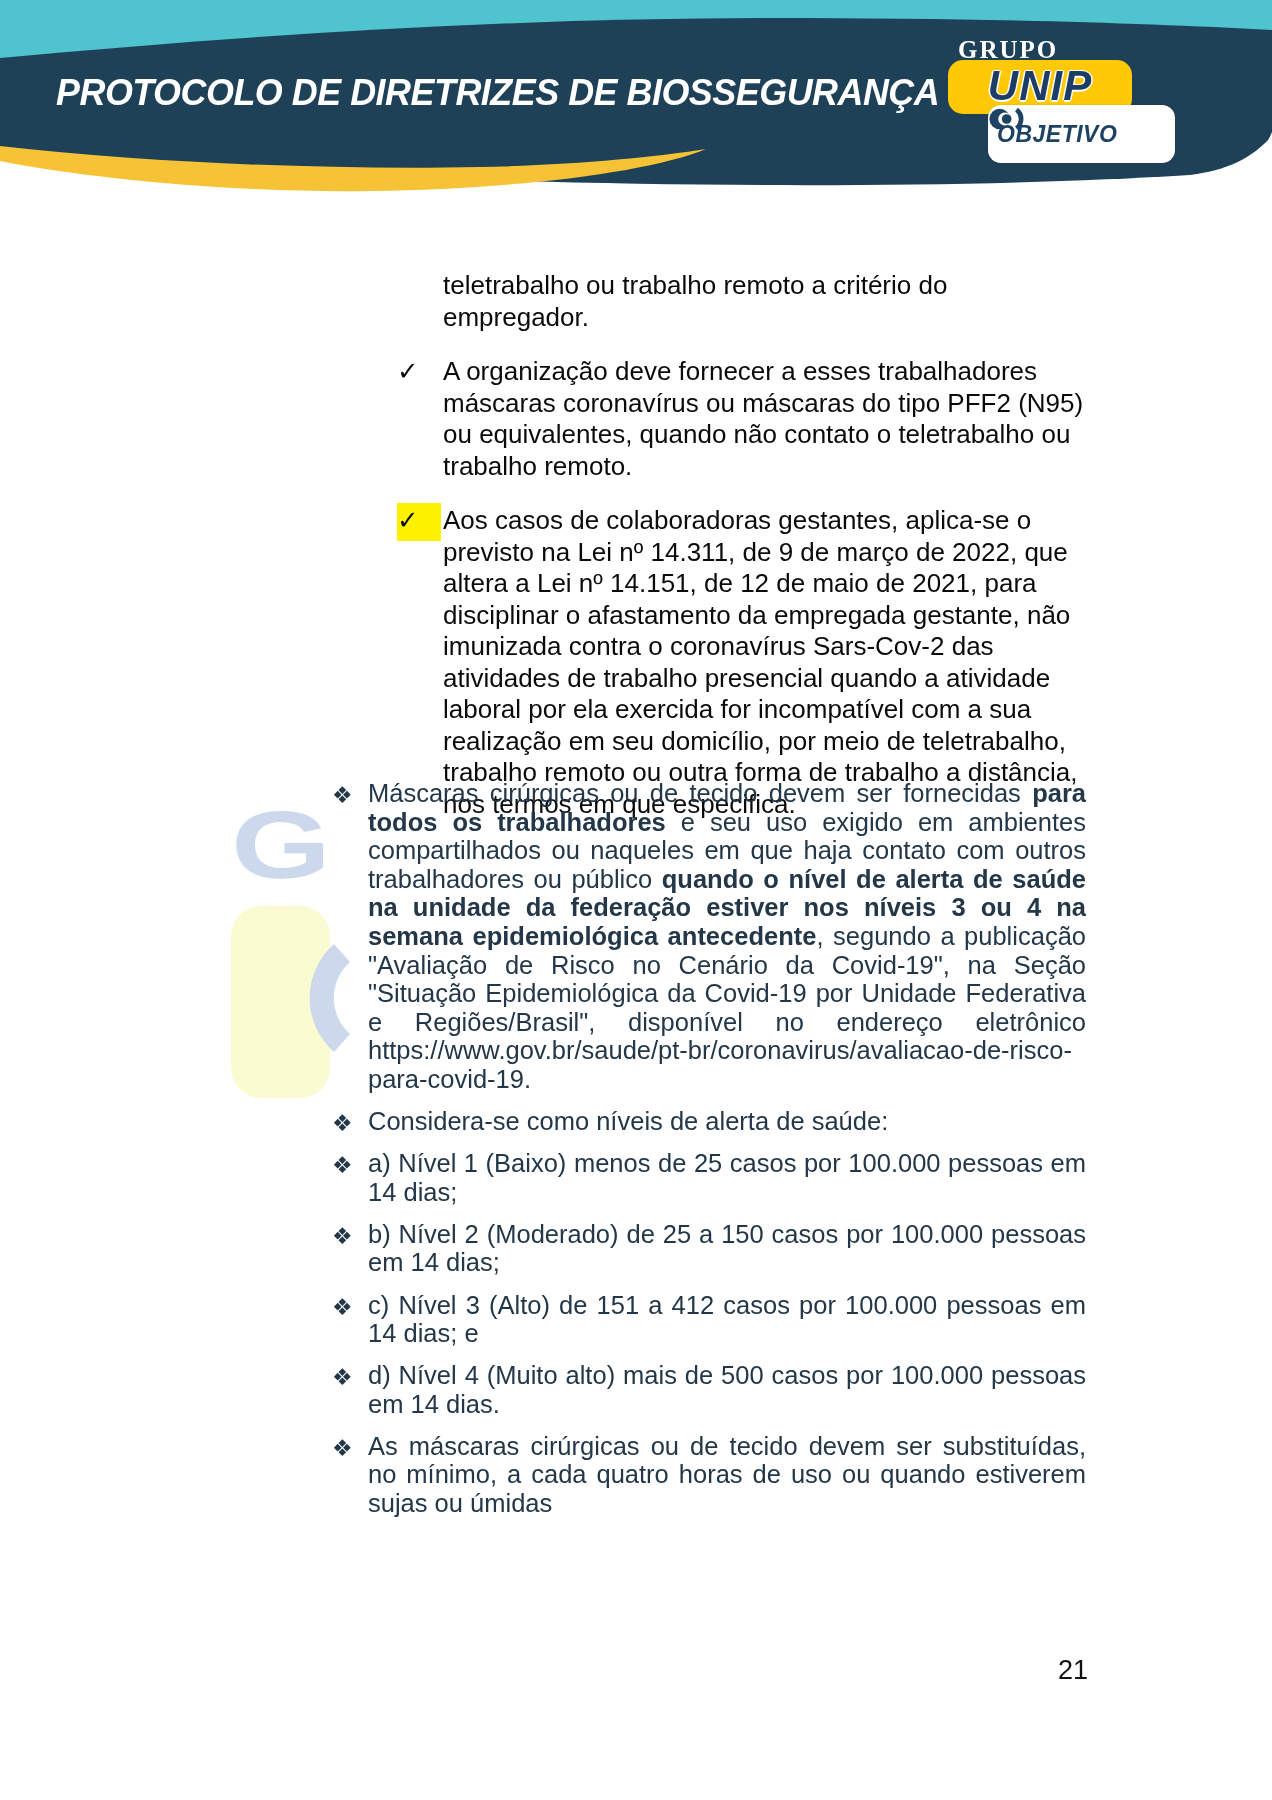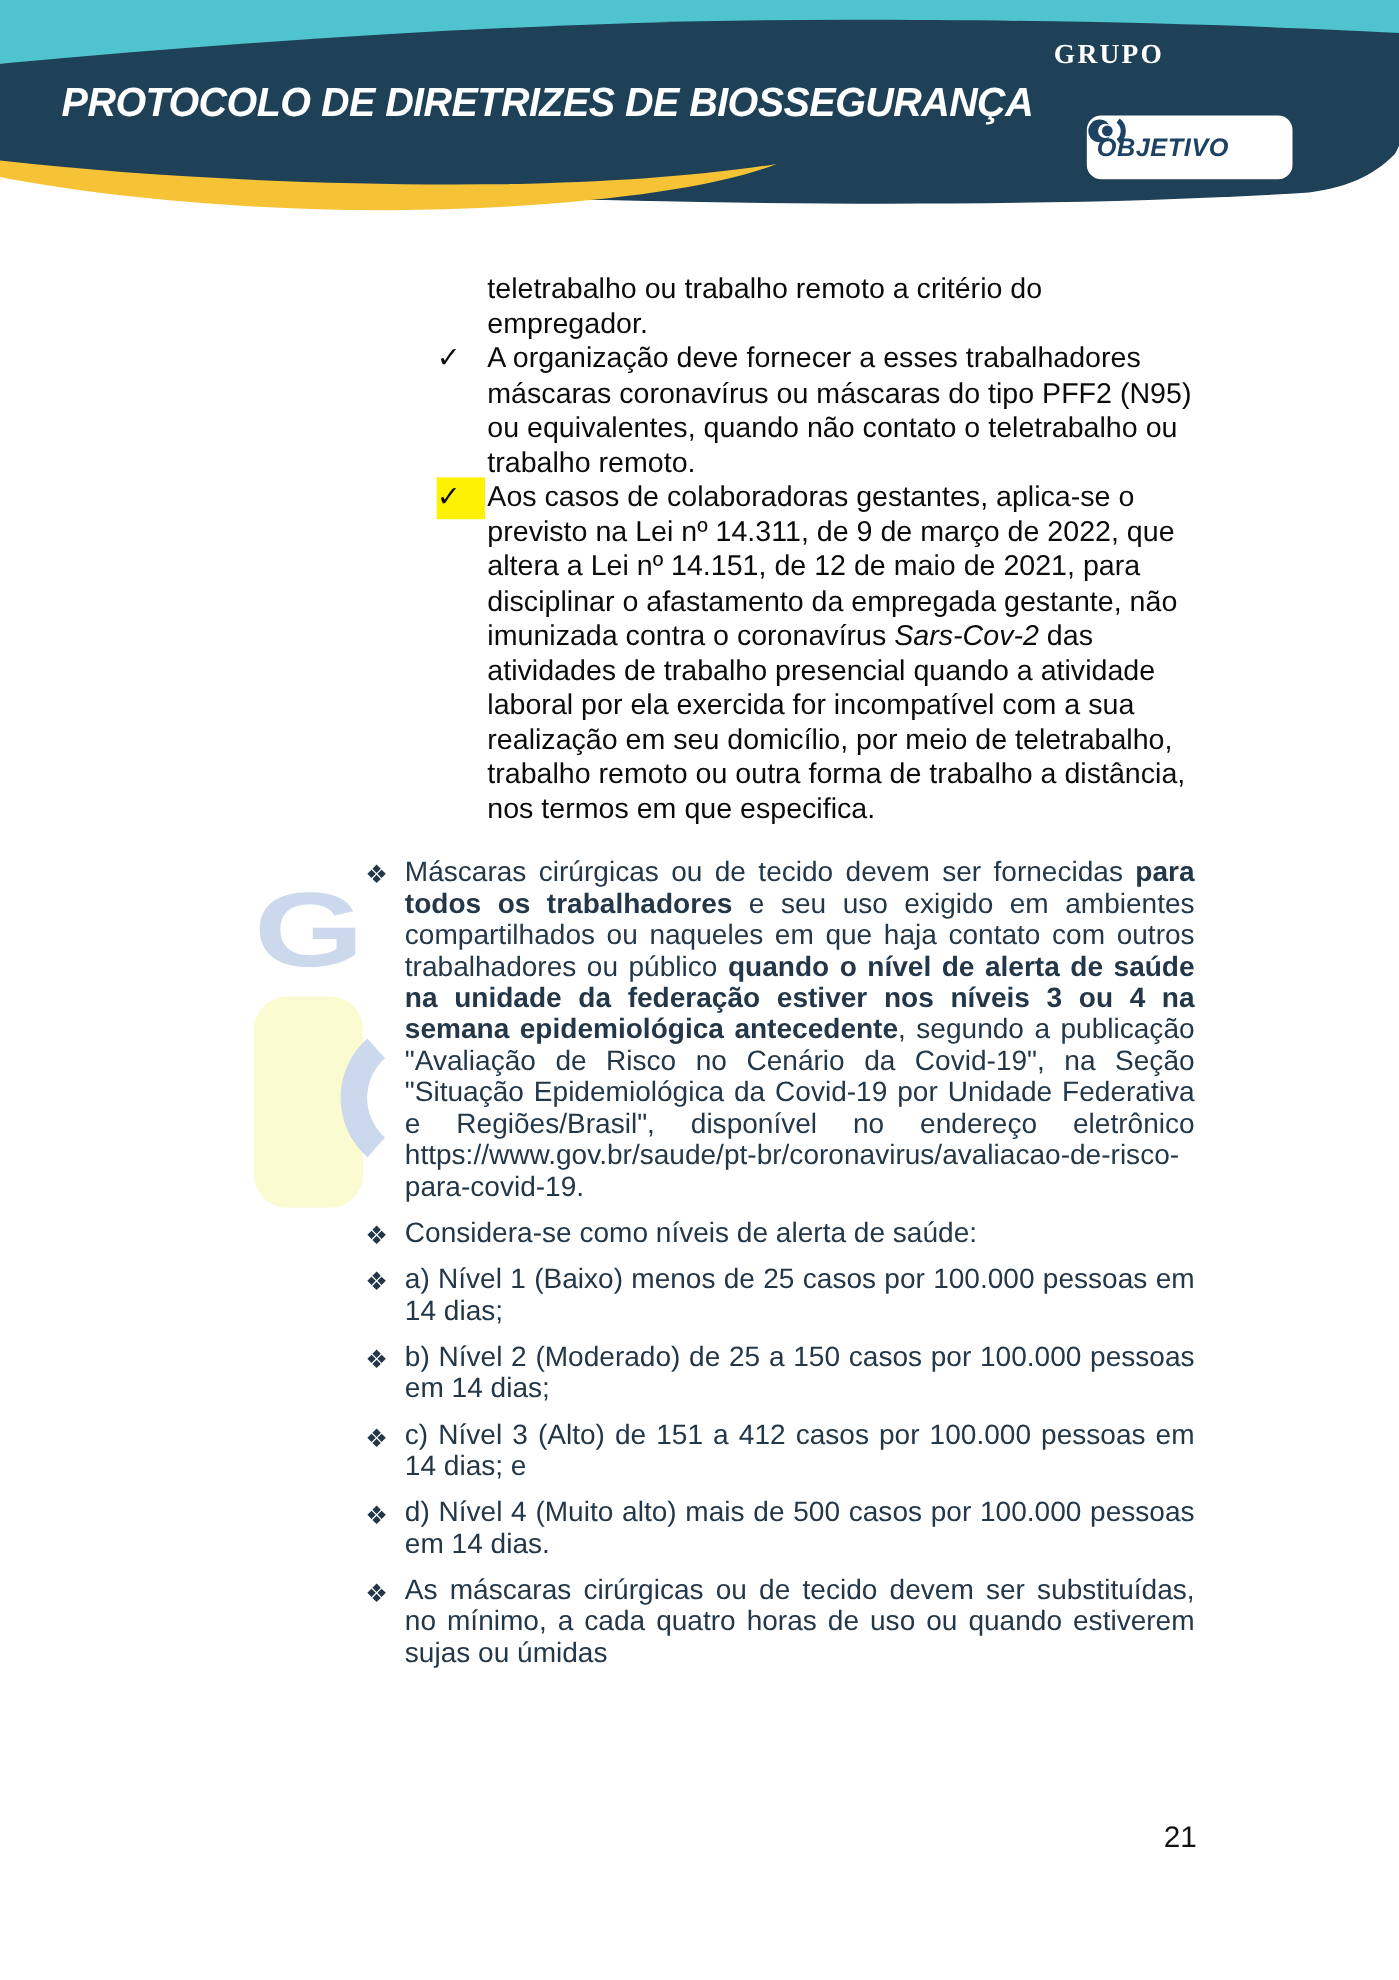--- a/index.html
+++ b/index.html
@@ -45,54 +45,57 @@
   
   .watermark{position:absolute;left:0;top:0;z-index:0;pointer-events:none;}
   .wm-g{fill:var(--watermark-blue,#ccd9ec);font-family:"Liberation Sans",sans-serif;font-weight:700;font-size:96px;}
   .wm-y{fill:var(--watermark-yellow,#fafbd0);}
   .wm-c{fill:var(--watermark-blue,#ccd9ec);}
   
   .checks{
     position:absolute;left:443px;top:247px;width:648px;z-index:1;
     font-size:26px;line-height:31.5px;color:var(--check-text,#0b0b0b);
   }
-  .citem{position:relative;}
+  .citem{position:relative;margin-top:23px;}
   .cbullet{
     position:absolute;left:-46px;top:0;width:44px;height:34px;
     font-size:26px;color:var(--check-text,#0b0b0b);
   }
   .cbullet.hl{background:var(--highlight,#fff200);top:-2px;padding-top:2px;height:36px;}
   .diamonds{
     position:absolute;left:368px;top:779px;width:718px;z-index:1;
     font-size:25.5px;line-height:28.6px;color:var(--body-text,#233748);
   }
   .ditem{position:relative;margin-bottom:13.5px;}
   .dbullet{position:absolute;left:-36px;top:2px;font-size:23px;color:var(--body-text,#233748);}
   .dtext{display:block;text-align:justify;}
   .seg-b{font-weight:700;}
   .seg-u{}
-  .seg-i{font-style:italic;}
+  .seg-i{}
   .pageno{position:absolute;left:1058px;top:1638px;font-size:27px;color:#111;z-index:1;margin-top:17px;}
 </style>
 </head>
 <body>
 
 <div class="page">
 
   <div class="header">
     <svg width="1272" height="200" viewBox="0 0 1272 200" aria-hidden="true">
       <rect class="f-teal" x="0" y="0" width="1272" height="58"></rect>
       <path class="f-navy" d="M0,58 C260,34 520,18 770,18 C980,18 1140,23 1272,30 L1272,136 C1252,158 1228,170 1190,175 C980,188 700,188 420,178 C260,172 110,163 0,148 Z"></path>
       <path class="f-white" d="M1272,132 C1262,156 1244,170 1216,178 L1272,178 Z"></path>
       <path class="f-gold" d="M0,146 C150,163 330,170 480,167 C570,165 650,158 706,149 C650,172 520,189 370,191 C240,193 90,179 0,161 Z"></path>
     </svg>
     <div class="title">PROTOCOLO DE DIRETRIZES DE BIOSSEGURANÇA</div>
 
     <div class="logo-block">
       <div class="logo-grupo">GRUPO</div>
+      <div class="unip-badge">
+        <span>UNIP</span>
+      </div>
       <div class="objetivo-badge">
         <svg width="42" height="28" viewBox="0 0 44 30" aria-hidden="true">
           <circle cx="12" cy="15" r="11" fill="#1d4263"></circle>
           <circle cx="17.5" cy="15" r="7" fill="#ffffff"></circle>
           <circle cx="19.5" cy="15" r="5.2" fill="#1d4263"></circle>
           <path d="M30,5 a12.5,12.5 0 0 1 0,20" fill="none" stroke="#1d4263" stroke-width="5"></path>
         </svg>
         <span>OBJETIVO</span>
       </div>
     </div>

